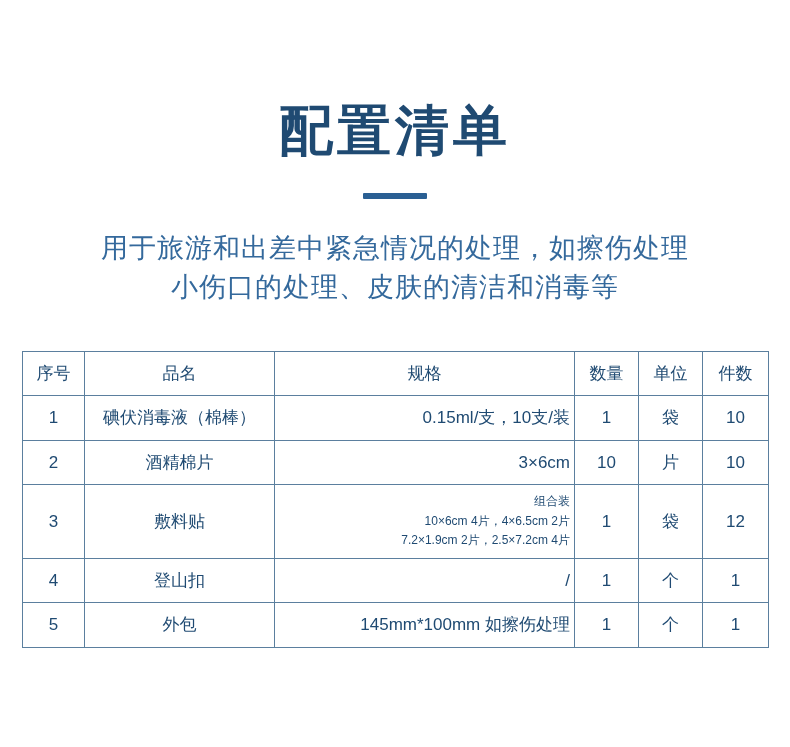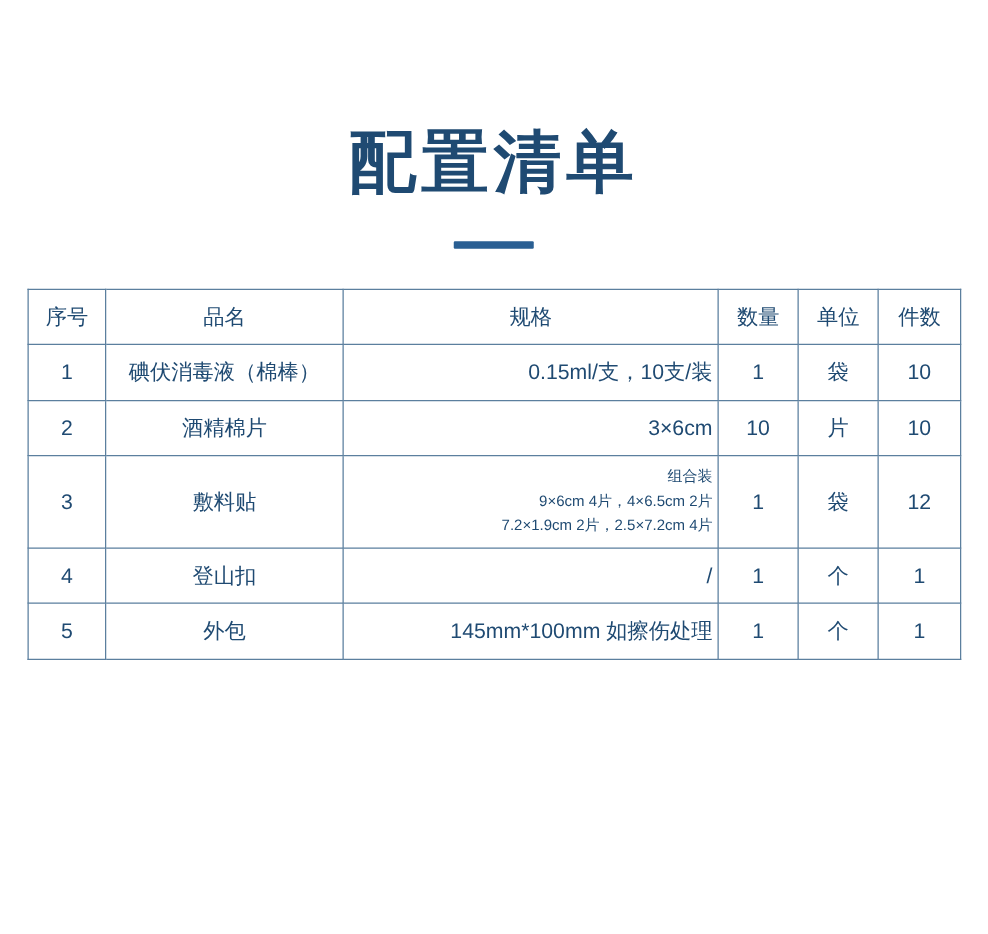--- a/index.html
+++ b/index.html
@@ -43,21 +43,21 @@
   .subtitle {
     margin-top: 30px;
     text-align: center;
     font-size: 27px;
     line-height: 1.45;
     color: #34699c;
     letter-spacing: 1px;
     padding: 0 30px;
   }
   .table-wrap {
-    margin: 32px 22px 0 22px;
+    margin: 44px 22px 0 22px;
   }
   table.spec {
     width: 746px;
     border-collapse: collapse;
     table-layout: fixed;
   }
   table.spec col.c0 { width: 62px; }
   table.spec col.c1 { width: 190px; }
   table.spec col.c2 { width: 300px; }
   table.spec col.c3 { width: 64px; }
@@ -88,20 +88,24 @@
 <body>
 
 <div class="page">
 
   <div class="title">配置清单</div>
 
   <div class="divider-wrap">
     <div class="divider"></div>
   </div>
 
+  <div class="subtitle">
+    <div>用于旅游和出差中紧急情况的处理，如擦伤处理</div>
+    <div>小伤口的处理、皮肤的清洁和消毒等</div>
+  </div>
 
   <div class="table-wrap">
     <table class="spec">
       <colgroup>
         <col class="c0">
           <col class="c1">
           <col class="c2">
           <col class="c3">
           <col class="c4">
           <col class="c5">
@@ -138,21 +142,21 @@
           <td>10</td>
           <td>片</td>
           <td>10</td>
         </tr>
 
         <tr>
           <td>3</td>
           <td>敷料贴</td>
           <td class="multiline">
             <div class="nowrap">组合装</div>
-            <div class="nowrap">9×6cm 4片，4×6.5cm 2片</div>
+            <div class="nowrap">10×6cm 4片，4×6.5cm 2片</div>
             <div class="nowrap">7.2×1.9cm 2片，2.5×7.2cm 4片</div>
           </td>
           <td>1</td>
           <td>袋</td>
           <td>12</td>
         </tr>
 
         <tr>
           <td>4</td>
           <td>登山扣</td>

